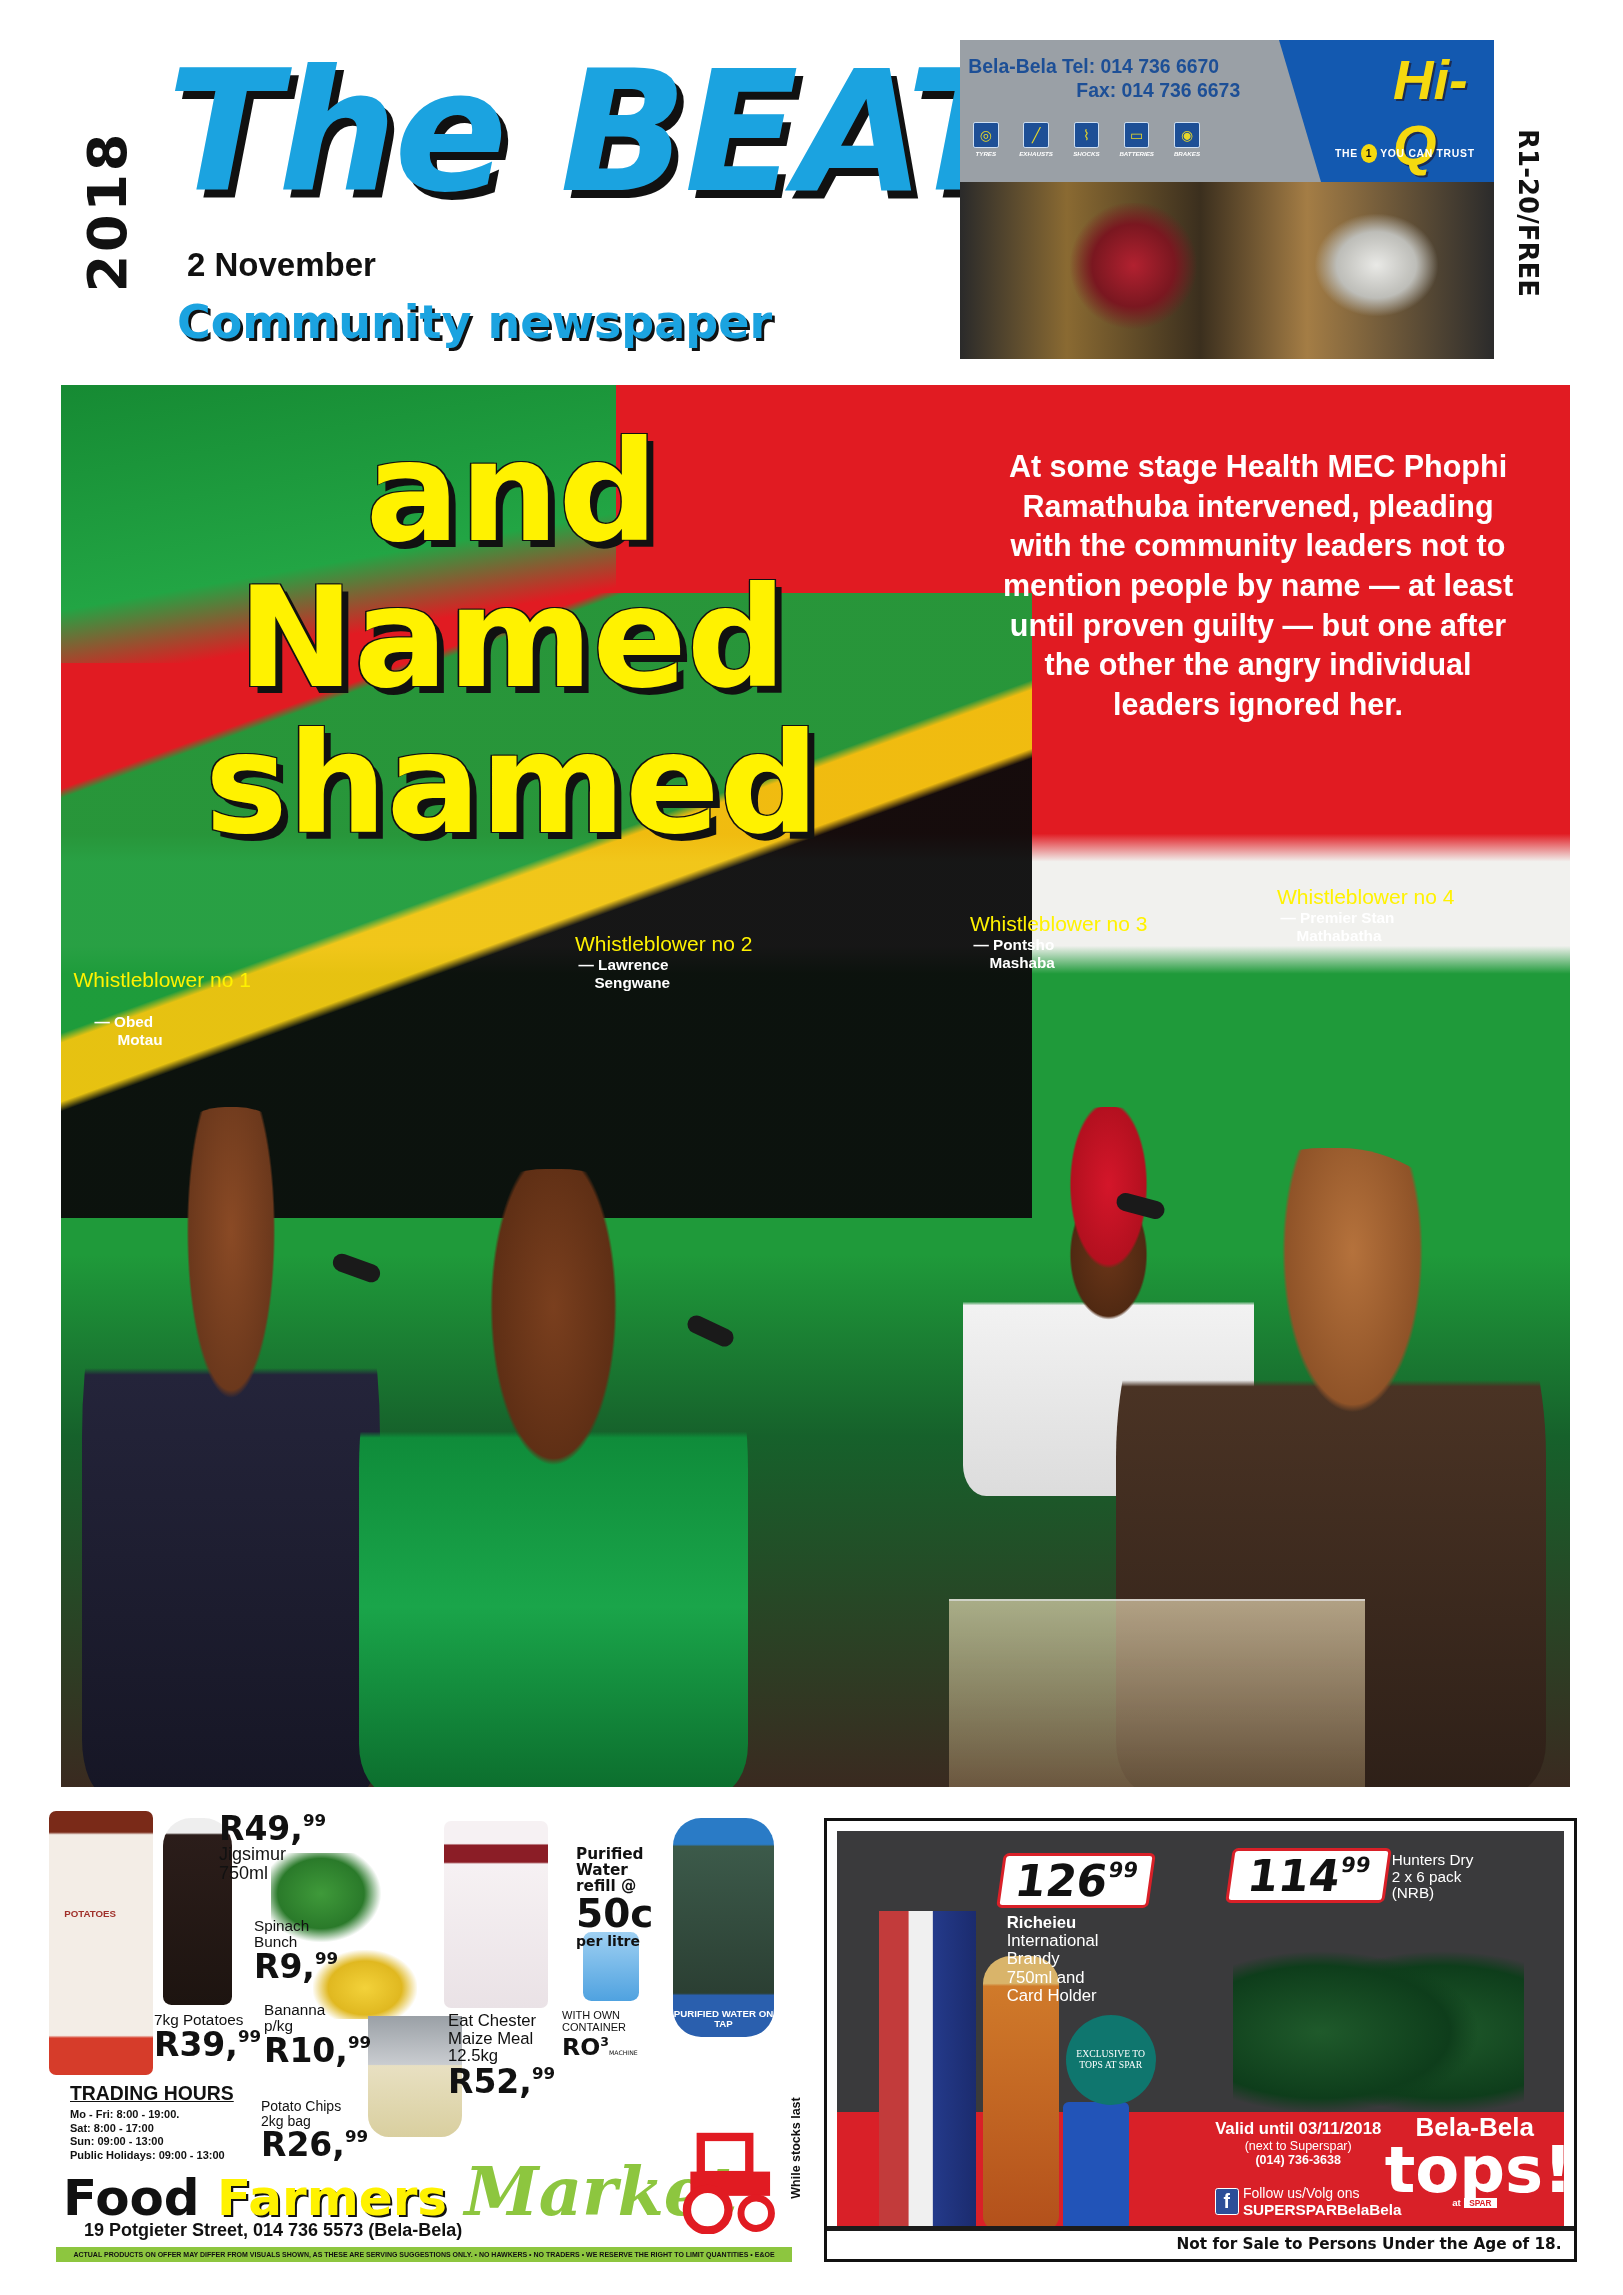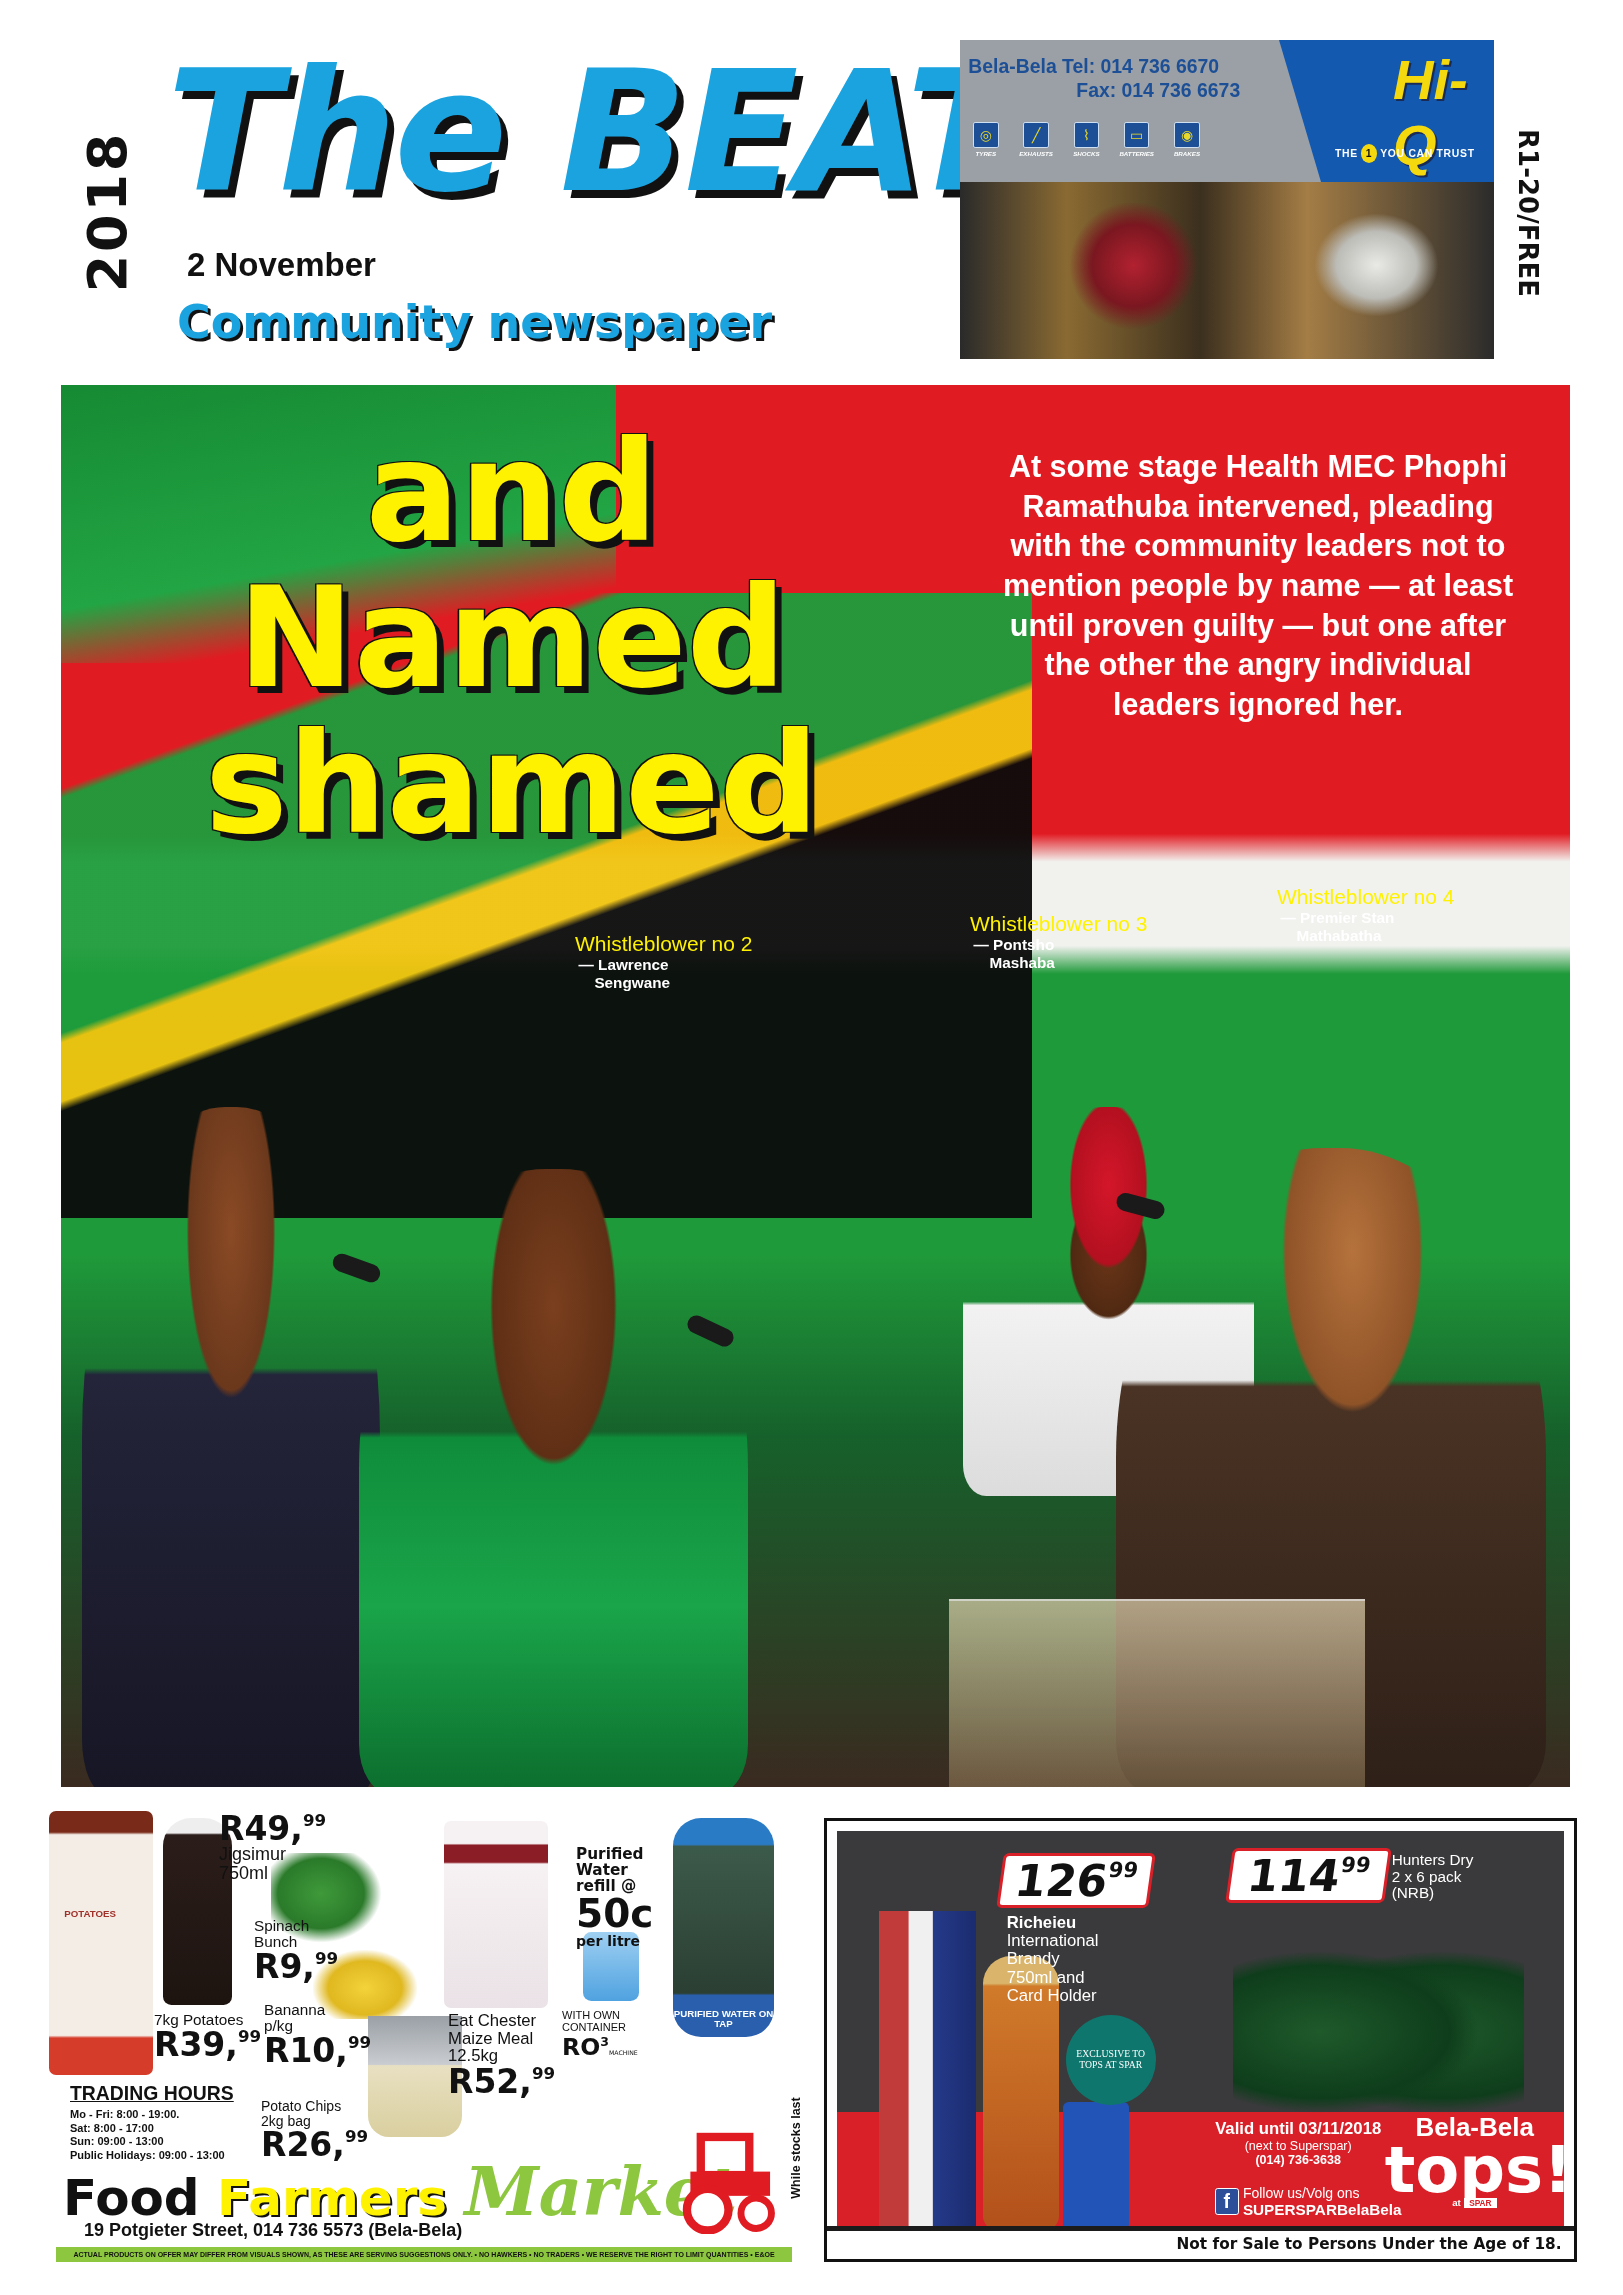--- a/index.html
+++ b/index.html
@@ -172,20 +172,25 @@
     <div class="person p1"></div>
     <div class="person p2"></div>
     <div class="person p3"></div>
     <div class="person p4"></div>
     <div class="podium"></div>
     <div class="mic" style="left:271px;top:-28px;transform:rotate(20deg);"></div>
     <div class="mic" style="left:625px;top:35px;transform:rotate(25deg);"></div>
     <div class="mic" style="left:1055px;top:-90px;transform:rotate(15deg);"></div>
   </div>
 
+  <div class="wb" style="left:12.5px;top:583px;">
+    <div class="lbl">Whistleblower no 1</div>
+    <div class="nm" style="margin-top:21px;padding-left:21px;">— Obed</div>
+    <div class="nm" style="padding-left:44px;">Motau</div>
+  </div>
   <div class="wb" style="left:514px;top:547px;">
     <div class="lbl">Whistleblower no 2</div>
     <div class="nm" style="padding-left:3.5px;">— Lawrence</div>
     <div class="nm" style="padding-left:19.4px;">Sengwane</div>
   </div>
   <div class="wb" style="left:909px;top:527px;">
     <div class="lbl">Whistleblower no 3</div>
     <div class="nm" style="padding-left:3.5px;">— Pontsho</div>
     <div class="nm" style="padding-left:19.4px;">Mashaba</div>
   </div>

